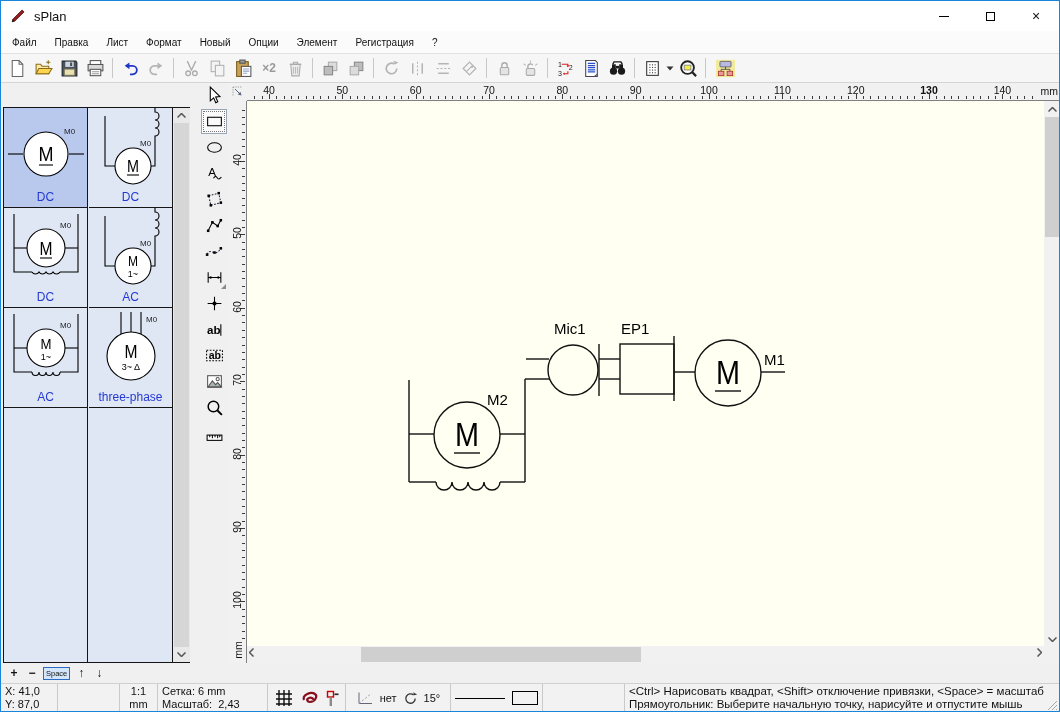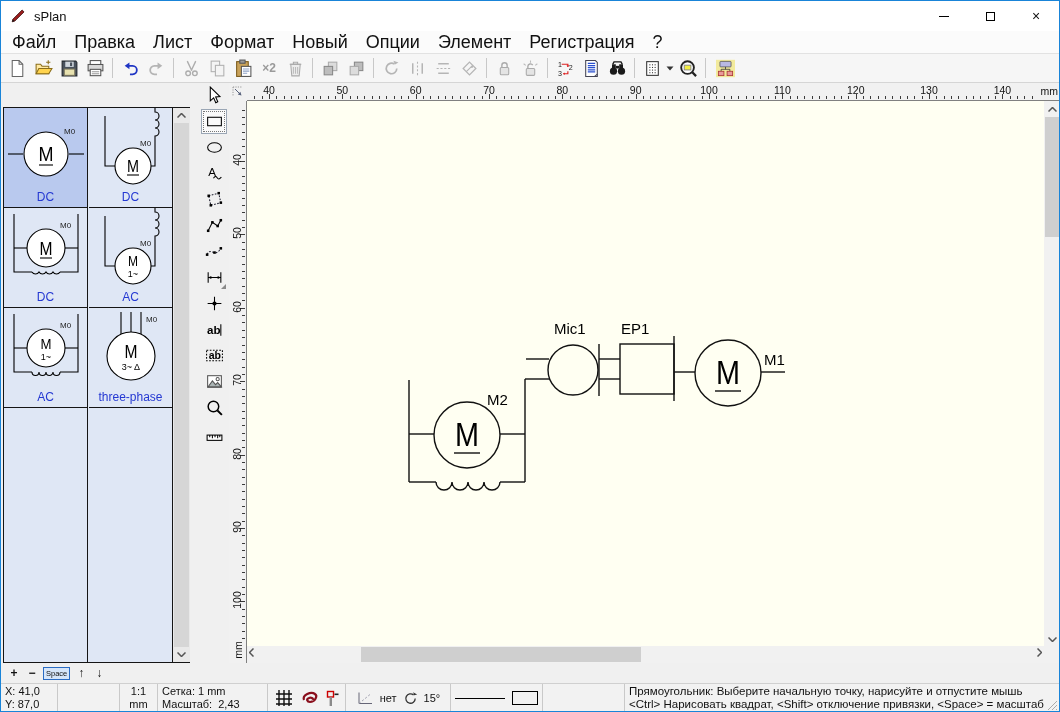--- a/index.html
+++ b/index.html
@@ -15,21 +15,21 @@
   .titlebar .app-title{font-size:13px;margin-left:8px;}
   .titlebar .ticon{margin-left:9px;width:16px;height:16px;}
   .winbtns{margin-left:auto;display:flex;height:100%;}
   .winbtn{width:46px;height:100%;display:flex;align-items:center;justify-content:center;}
   .glyph-min{width:10px;height:1px;background:#000;}
   .glyph-max{width:9px;height:9px;border:1px solid #000;}
   .glyph-close{font-size:14px;line-height:1;}
 
   
   .menubar{position:absolute;left:0;top:30px;width:100%;height:22px;background:#fbfbfb;
-           display:flex;align-items:center;font-size:18px;padding-left:2px;}
+           display:flex;align-items:center;font-size:10px;padding-left:2px;}
   .menu-item{padding:2px 9px;}
 
   
   .toolbar{position:absolute;left:0;top:52px;width:100%;height:30px;background:#f6f6f6;
            border-top:1px solid #e2e2e2;border-bottom:1px solid #d5d5d5;
            display:flex;align-items:center;padding-left:3px;}
   .tbtn{width:26px;height:26px;display:flex;align-items:center;justify-content:center;flex:0 0 auto;}
   .tbtn svg{width:19px;height:19px;}
   .tbtn.wide{width:30px;}
   .tbsep{width:1px;height:20px;background:#c8c8c8;margin:0 4px;flex:0 0 auto;}
@@ -682,21 +682,21 @@
       <i class="htick" style="left: 616.054px;"></i>
       <i class="htick" style="left: 623.388px;"></i>
       <i class="htick" style="left: 630.722px;"></i>
       <i class="htick" style="left: 638.056px;"></i>
       <i class="htick" style="left: 645.39px;"></i>
       <i class="htick" style="left: 652.724px;"></i>
       <i class="htick" style="left: 660.058px;"></i>
       <i class="htick" style="left: 667.392px;"></i>
       <i class="htick" style="left: 674.726px;"></i>
       <i class="htick major" style="left: 682.06px;"></i>
-      <b class="hlab" style="left: 670.06px;">130</b>
+      <b class="hlab" style="left: 670.06px; font-weight: bold;">130</b>
       <i class="htick" style="left: 689.394px;"></i>
       <i class="htick" style="left: 696.728px;"></i>
       <i class="htick" style="left: 704.062px;"></i>
       <i class="htick" style="left: 711.396px;"></i>
       <i class="htick" style="left: 718.73px;"></i>
       <i class="htick" style="left: 726.064px;"></i>
       <i class="htick" style="left: 733.398px;"></i>
       <i class="htick" style="left: 740.732px;"></i>
       <i class="htick" style="left: 748.066px;"></i>
       <i class="htick major" style="left: 755.4px;"></i>
@@ -861,21 +861,21 @@
     <div class="scell" style="width:57px">
       <span class="ln">X: 41,0</span>
       <span class="ln">Y: 87,0</span>
     </div>
     <div class="scell" style="width:62px"></div>
     <div class="scell" style="width:38px;align-items:center">
       <span class="ln">1:1</span>
       <span class="ln">mm</span>
     </div>
     <div class="scell" style="width:110px">
-      <span class="ln">Сетка: 1 mm</span>
+      <span class="ln">Сетка: 6 mm</span>
       <span class="ln">Масштаб:  2,43</span>
     </div>
     <div class="scell row" style="width:78px">
       <svg width="20" height="20" viewBox="0 0 20 20">
           <path d="M5 2v16M10 2v16M15 2v16M2 6h16M2 11h16M2 16h16" stroke="#111" stroke-width="1.4" fill="none"></path>
         </svg>
       <svg width="20" height="16" viewBox="0 0 20 16">
           <path d="M4 10c-2-5 7-9 11-6 3 2 0 8-5 8-3 0-4-3-1-4 2-0.8 4.5 0.2 3.8 2" fill="none" stroke="#8a0f1d" stroke-width="2.2"></path>
         </svg>
       <svg width="13" height="17" viewBox="0 0 13 17">
@@ -895,21 +895,21 @@
           <path d="M10.8 1.2l1 3.4 3.3-1z" fill="#333"></path>
         </svg>
       <span class="ln">15°</span>
     </div>
     <div class="scell row" style="width:92px;justify-content:space-around">
       <span class="line-sample"></span>
       <span class="rect-sample"></span>
     </div>
     <div class="scell" style="width:82px"></div>
     <div class="scell hintcell">
+      <span class="ln">&lt;Ctrl&gt; Нарисовать квадрат, &lt;Shift&gt; отключение привязки, &lt;Space&gt; = масштаб</span>
       <span class="ln">Прямоугольник: Выберите начальную точку, нарисуйте и отпустите мышь</span>
-      <span class="ln">&lt;Ctrl&gt; Нарисовать квадрат, &lt;Shift&gt; отключение привязки, &lt;Space&gt; = масштаб</span>
       <svg class="grip" viewBox="0 0 11 11">
           <path d="M10 1 1 10M10 5 5 10M10 9 9 10" stroke="#aaa" fill="none"></path>
         </svg>
     </div>
   </div>
 
 </div>
 
 </body></html>

